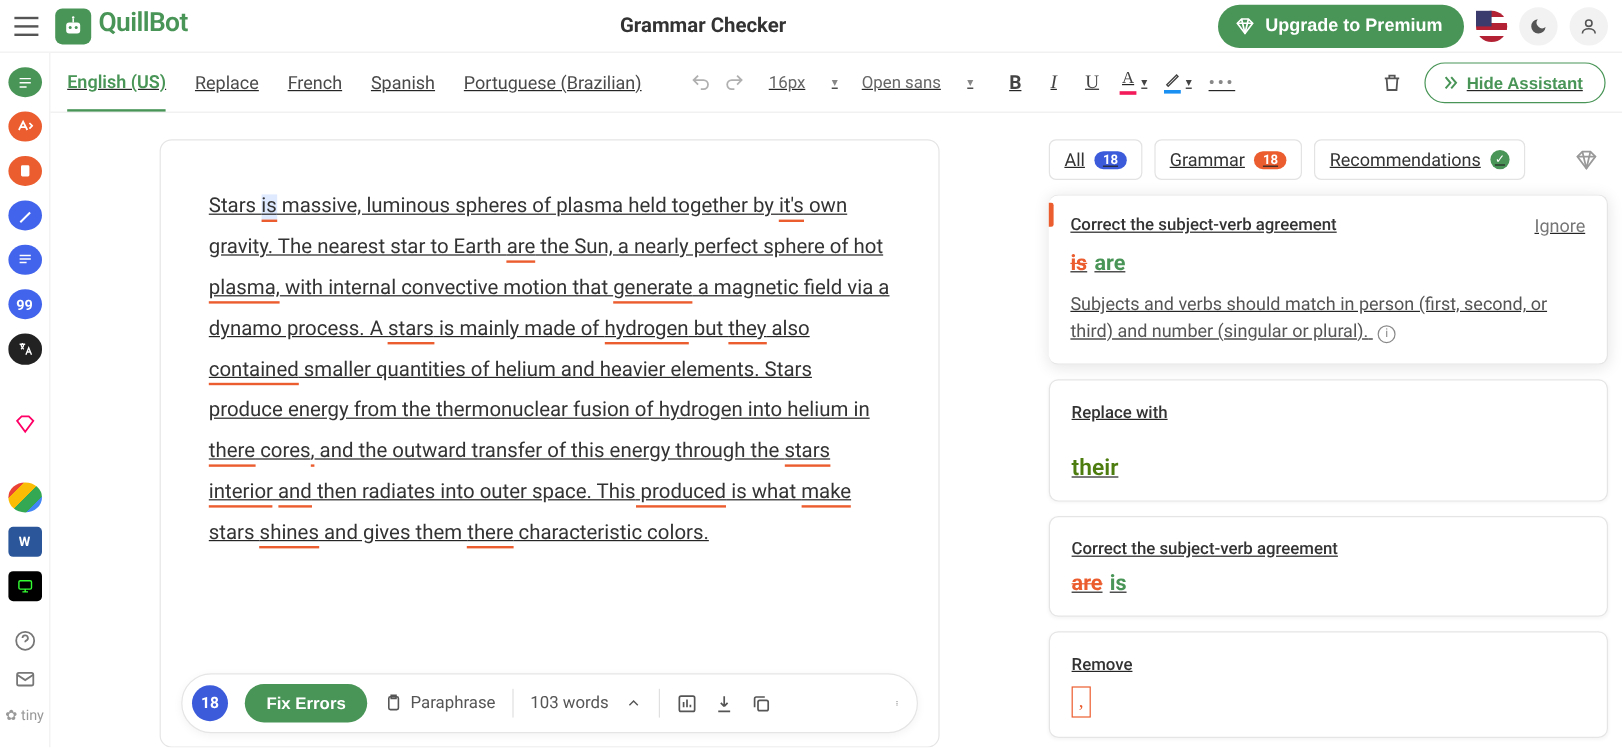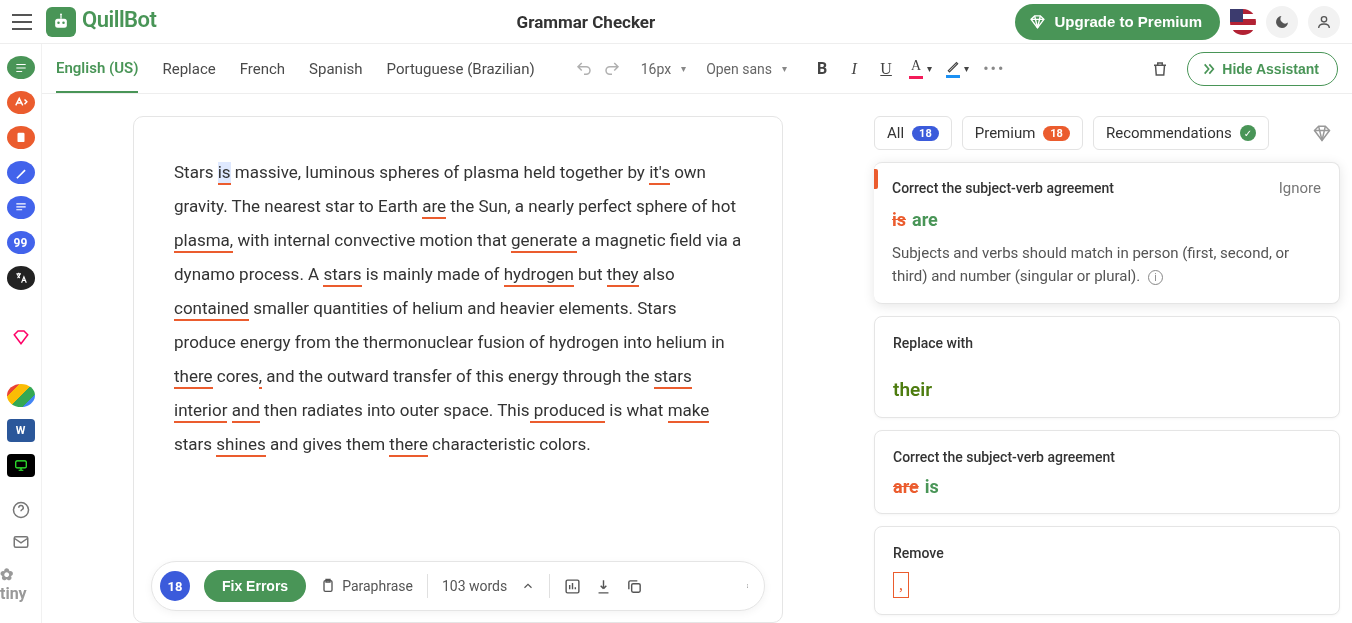--- a/index.html
+++ b/index.html
@@ -17,29 +17,29 @@
   .upgrade-btn svg { width: 17px; height: 17px; }
   .header-right { display: flex; align-items: center; gap: 10px; }
   .header-flag { width: 26px; height: 26px; border-radius: 50%; background: linear-gradient(#b22234 0 20%, #fff 20% 40%, #b22234 40% 60%, #fff 60% 80%, #b22234 80% 100%); position: relative; }
   .header-flag::before { content:''; position:absolute; left:0; top:0; width:13px; height:13px; background:#3c3b6e; }
   .icon-circle { width: 32px; height: 32px; border-radius: 50%; background: #f2f2f2; display: flex; align-items: center; justify-content: center; color: #555; cursor: pointer; }
   .body { flex: 1; display: flex; min-height: 0; }
   .rail { width: 42px; background: #fff; display: flex; flex-direction: column; align-items: center; padding-top: 12px; gap: 12px; border-right: 1px solid #f1f1f1; position: relative; }
   .rail .spacer { flex: 1; }
   .rail .bottom-icons { display: flex; flex-direction: column; align-items: center; gap: 14px; padding-bottom: 12px; }
   .rail-icon { width: 28px; height: 28px; border-radius: 50%; display: flex; align-items: center; justify-content: center; font-size: 13px; font-weight: 700; color: #fff; cursor: pointer; }
-  .tiny { font-size: 16px; color: #999; font-weight: 700; margin-bottom: 8px; }
-  .main { flex: 1; display: flex; flex-direction: column; min-width: 0; }
+  .tiny { font-size: 12px; color: #999; font-weight: 400; margin-bottom: 8px; }
+  .main { flex: 1; display: flex; flex-direction: column; min-width: 0; text-decoration: underline; }
   .toolbar { height: 50px; border-bottom: 1px solid #eee; display: flex; align-items: center; padding: 0 14px; gap: 0; position: relative; }
   .lang-tabs { display: flex; gap: 24px; align-items: center; }
   .lang-tab { font-size: 15px; color: #4a4a4a; padding: 14px 0; cursor: pointer; }
   .lang-tab.active { color: #499557; font-weight: 600; border-bottom: 2px solid #499557; }
   .undo-redo { display: flex; gap: 10px; margin-left: 40px; color: #b0b0b0; }
   .undo-redo svg { width: 18px; height: 18px; cursor: pointer; }
-  .select { display: flex; align-items: center; gap: 10px; color: #666; font-size: 14px; margin-left: 20px; cursor: pointer; }
+  .select { display: flex; align-items: center; gap: 22px; color: #666; font-size: 14px; margin-left: 20px; cursor: pointer; }
   .select .chev { font-size: 10px; color: #888; }
   .fmt-group { display: flex; align-items: center; gap: 14px; margin-left: 26px; color: #444; }
   .fmt-item { width: 18px; text-align: center; font-size: 16px; cursor: pointer; font-family: Georgia, serif; }
   .fmt-bold { font-weight: 700; font-family: inherit; }
   .fmt-italic { font-style: italic; }
   .fmt-under { text-decoration: underline; }
   .color-picker { display: flex; align-items: center; gap: 4px; cursor: pointer; }
   .color-swatch { width: 14px; height: 3px; background: #f31b59; display: block; }
   .highlight-swatch { width: 14px; height: 3px; background: #1b90f3; display: block; }
   .dots { letter-spacing: 2px; color: #888; cursor: pointer; }
@@ -292,21 +292,21 @@
           </div>
         </div>
 
         <div class="assistant">
           <div class="assist-tabs">
             <div class="assist-tab">
               <span>All</span>
               <span class="pill-blue">18</span>
             </div>
             <div class="assist-tab">
-              <span>Premium</span>
+              <span>Grammar</span>
               <span class="pill-red">18</span>
             </div>
             <div class="assist-tab">
               <span>Recommendations</span>
               <span class="check">✓</span>
             </div>
             <div class="diamond-grey">
               <svg width="20" height="20" viewBox="0 0 24 24" fill="none" stroke="#999" stroke-width="1.8">
                   <path d="M3 9 L8 4 L16 4 L21 9 L12 21 Z"></path>
                   <path d="M3 9h18M8 4l4 17M16 4l-4 17"></path>

